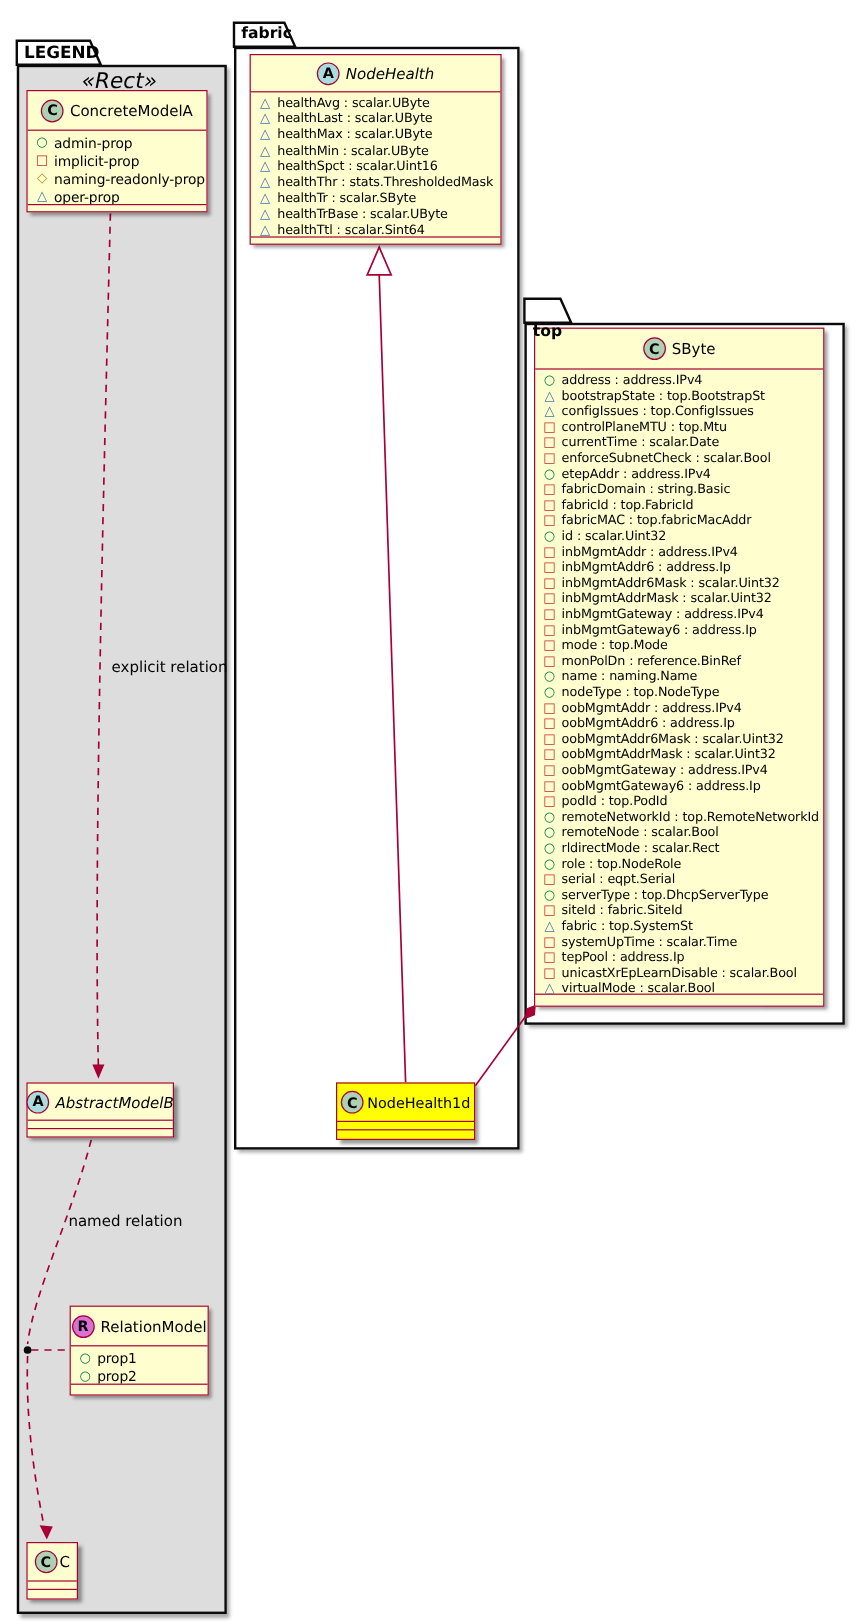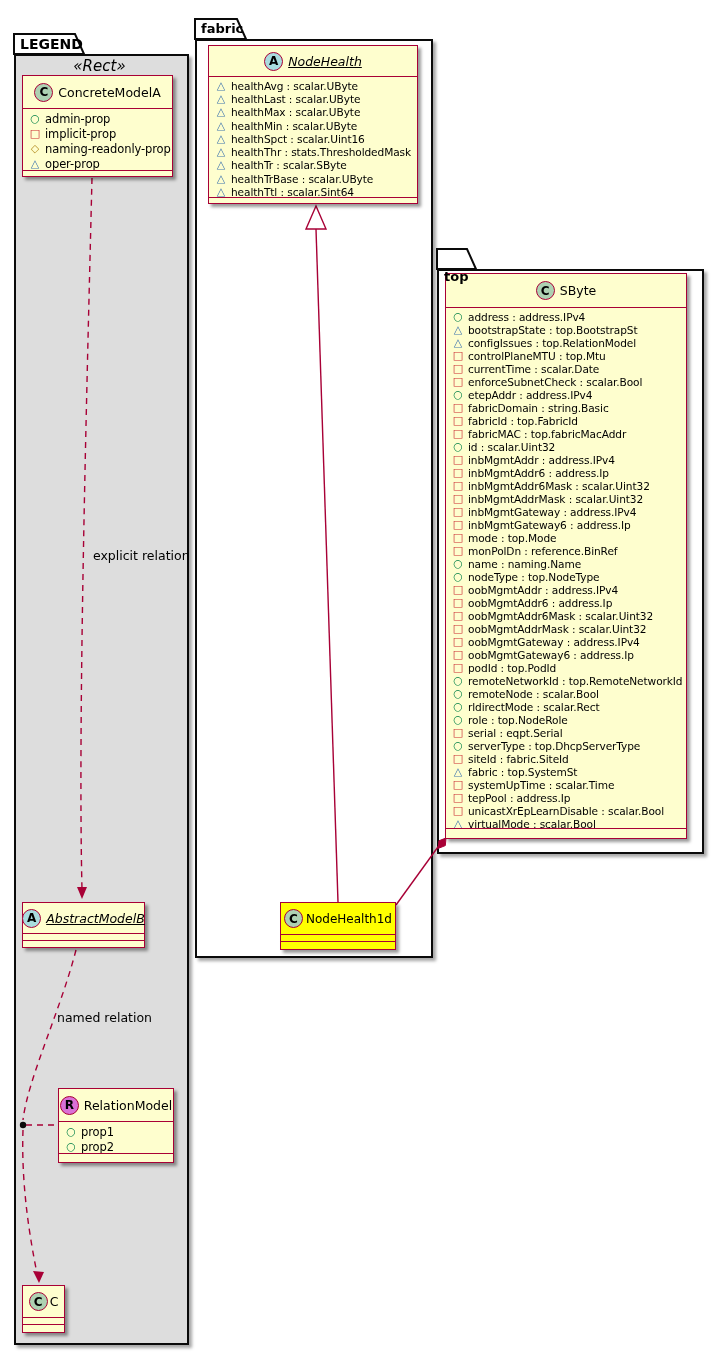--- a/index.html
+++ b/index.html
@@ -6,33 +6,33 @@
   .screen{position:relative;width:715px;height:1352px;background:#fff;
           font-family:"DejaVu Sans",sans-serif;color:#000;overflow:hidden;}
 
   
   .pkg-body{position:absolute;border:2px solid #0a0a0a;box-shadow:3px 3px 3px rgba(0,0,0,.35);}
   .legend-body{left:14px;top:54px;width:171px;height:1287px;background:#dddddd;}
   .fabric-body{left:195px;top:39px;width:234px;height:915px;background:#ffffff;}
   .top-body{left:437px;top:269px;width:263px;height:581px;background:#ffffff;}
   .pkg-tab-label{position:absolute;font-weight:bold;font-size:13px;z-index:6;}
   .stereotype{position:absolute;left:14px;top:57px;width:171px;text-align:center;
-              font-style:italic;font-size:15px;z-index:6;}
+              font-style:italic;font-size:18px;z-index:6;}
 
   
   .uml-class{position:absolute;background:#FEFECE;border:1.5px solid #A80036;
              box-sizing:border-box;box-shadow:3px 3px 3px rgba(0,0,0,.4);z-index:5;}
   .uml-class.hl{background:#FFFF00;}
   .cls-title{display:flex;align-items:center;justify-content:center;gap:5px;height:31px;}
   .circ{display:inline-flex;align-items:center;justify-content:center;width:19px;height:19px;
         border:1.5px solid #A80036;border-radius:50%;font-weight:bold;font-size:12px;
         box-sizing:border-box;flex:0 0 19px;}
   .bg-c{background:#ADD1B2;} .bg-a{background:#A9DCDF;} .bg-r{background:#DA70D6;}
   .cls-name{font-size:12.5px;white-space:nowrap;}
-  .abstract .cls-name{font-style:italic;text-decoration:underline;}
+  .abstract .cls-name{font-style:italic;}
   .cls-attrs{border-top:1.5px solid #A80036;padding-top:2px;box-sizing:border-box;overflow:hidden;}
   .strip{border-top:1.5px solid #A80036;height:6px;}
   .attr-row{display:flex;align-items:center;gap:4px;padding-left:6px;height:13px;white-space:nowrap;}
   .attr-text{font-size:10.6px;letter-spacing:-0.1px;}
   .rows-15 .attr-row{height:15px;} .rows-15 .attr-text{font-size:11.5px;}
   .rows-155 .attr-row{height:15.5px;} .rows-155 .attr-text{font-size:11.5px;}
   .rows-133 .attr-row{height:13.3px;}
   .vi{display:inline-block;width:12px;text-align:center;line-height:10px;font-size:11px;}
   .vi-circle{color:#038048;} .vi-square{color:#C82930;}
   .vi-diamond{color:#B38D22;} .vi-triangle{color:#4177AF;}
@@ -204,21 +204,21 @@
         <div class="attr-row">
           <span class="vi vi-circle">○</span>
           <span class="attr-text">address : address.IPv4</span>
         </div>
         <div class="attr-row">
           <span class="vi vi-triangle">△</span>
           <span class="attr-text">bootstrapState : top.BootstrapSt</span>
         </div>
         <div class="attr-row">
           <span class="vi vi-triangle">△</span>
-          <span class="attr-text">configIssues : top.RelationModel</span>
+          <span class="attr-text">configIssues : top.ConfigIssues</span>
         </div>
         <div class="attr-row">
           <span class="vi vi-square">□</span>
           <span class="attr-text">controlPlaneMTU : top.Mtu</span>
         </div>
         <div class="attr-row">
           <span class="vi vi-square">□</span>
           <span class="attr-text">currentTime : scalar.Date</span>
         </div>
         <div class="attr-row">

